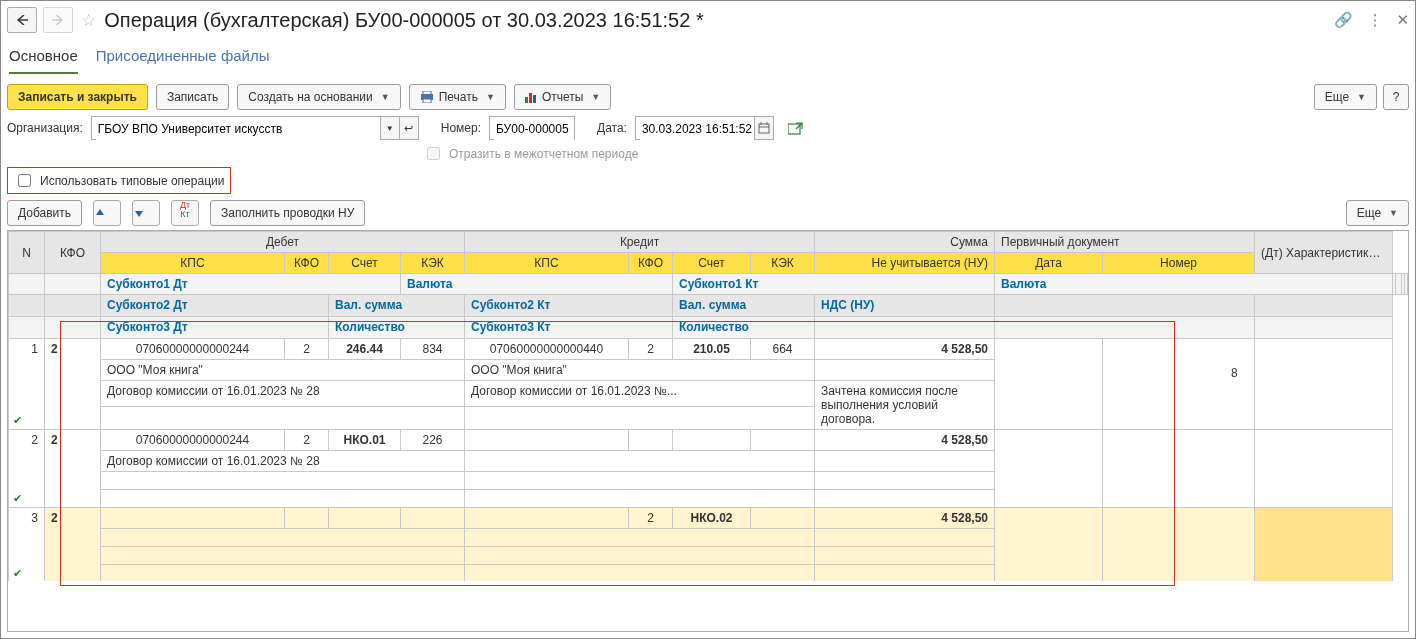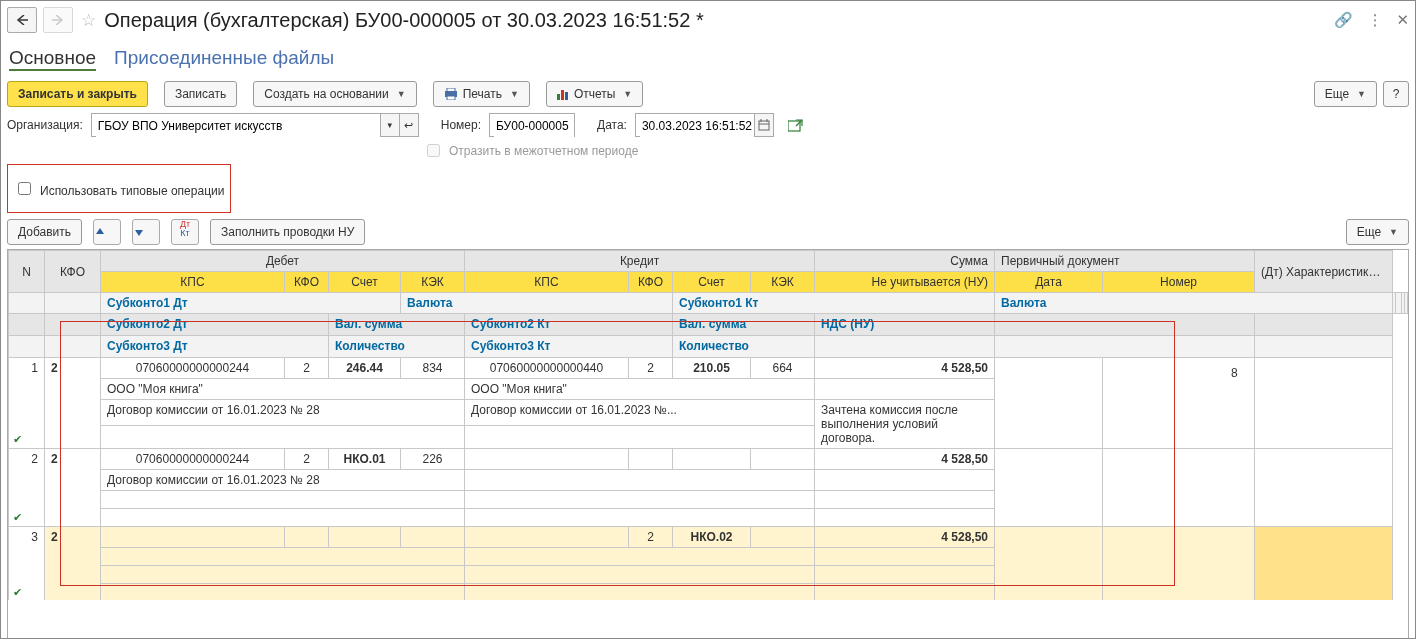--- a/index.html
+++ b/index.html
@@ -7,44 +7,44 @@
 
 .titlebar{display:flex;align-items:center;gap:6px}
 .nav-btn{width:28px;height:24px;border:1px solid #aaa;border-radius:2px;background:#f5f5f5;display:flex;align-items:center;justify-content:center;cursor:pointer}
 .nav-btn.disabled{opacity:.45}
 .star{color:#bbb;font-size:17px;margin:0 2px}
 .title{font-size:20px;font-weight:400;color:#222}
 .title-right{margin-left:auto;display:flex;align-items:center;gap:14px;color:#777}
 .title-right span{cursor:pointer;font-size:15px}
 
 .tabs{display:flex;gap:18px;margin:14px 0 8px 2px;font-size:13px}
-.tab{font-size:19px;color:#4a72b0;cursor:pointer;padding-bottom:0}
+.tab{font-size:15px;color:#4a72b0;cursor:pointer;padding-bottom:8px}
 .tab.active{color:#333;border-bottom:2px solid #4c7d3e}
 
-.toolbar{display:flex;align-items:center;gap:16px;margin:10px 0 6px 0}
+.toolbar{display:flex;align-items:center;gap:8px;margin:10px 0 6px 0}
 .btn{height:24px;border:1px solid #9a9a9a;border-radius:3px;background:#f7f7f7;padding:0 10px;display:flex;align-items:center;gap:5px;cursor:pointer;font-size:12px;white-space:nowrap}
 .btn-yellow{background:#ffe24b;border-color:#b9a416;font-weight:bold}
 .btn .caret{font-size:9px;color:#555;margin-left:3px}
 .toolbar-right{margin-left:auto;display:flex;gap:6px}
 .sq{width:24px;padding:0;justify-content:center}
 
 .form-row{display:flex;align-items:center;gap:8px;margin:6px 0 2px 0;font-size:12px}
 .lbl{color:#333}
 .inp{height:22px;border:1px solid #aaa;padding:0 4px;background:#fff}
 .inp input{border:none;outline:none;width:100%;height:100%;font-size:12px;font-family:inherit}
 .select-wrap{display:flex}
 .select-wrap .dd{width:18px;border:1px solid #aaa;border-left:none;display:flex;align-items:center;justify-content:center;background:#f5f5f5;cursor:pointer;font-size:9px}
 .select-wrap .open{width:18px;border:1px solid #aaa;border-left:none;display:flex;align-items:center;justify-content:center;background:#f5f5f5;cursor:pointer;font-size:11px}
 .stamp{color:#2e7d32;font-size:14px;margin-left:6px}
 
 .reflect{margin:4px 0 0 416px;display:flex;align-items:center;gap:6px;color:#999}
 .reflect input{accent-color:#999}
 
 .typical{margin:4px 0 6px 0}
-.typical-box{display:inline-flex;align-items:flex-end;gap:6px;border:1.5px solid #cc3123;padding:14px 6px}
+.typical-box{display:inline-flex;align-items:center;gap:6px;border:1.5px solid #cc3123;padding:3px 6px}
 
 .tbl-tb{display:flex;align-items:center;gap:11px;margin:4px 0}
 .iconbtn{width:26px;height:24px;border:1px solid #aaa;border-radius:3px;background:#f7f7f7;display:flex;align-items:center;justify-content:flex-start;cursor:pointer}
 
 .grid{border:1px solid #aaa;margin-top:2px;height:400px;overflow:hidden;display:flex;flex-direction:column}
 table{border-collapse:collapse;width:100%;table-layout:fixed}
 th,td{border:1px solid #c8c8c8;padding:3px 6px;font-size:12px;height:18px;box-sizing:border-box;overflow:hidden;white-space:nowrap;text-overflow:ellipsis}
 thead th{background:#fde047;font-weight:normal;color:#333;text-align:center}
 thead tr:first-child th{background:#e6e6e6}
 .sub th{background:#f3f3f3;text-align:left;font-weight:bold;color:#0369a1}

